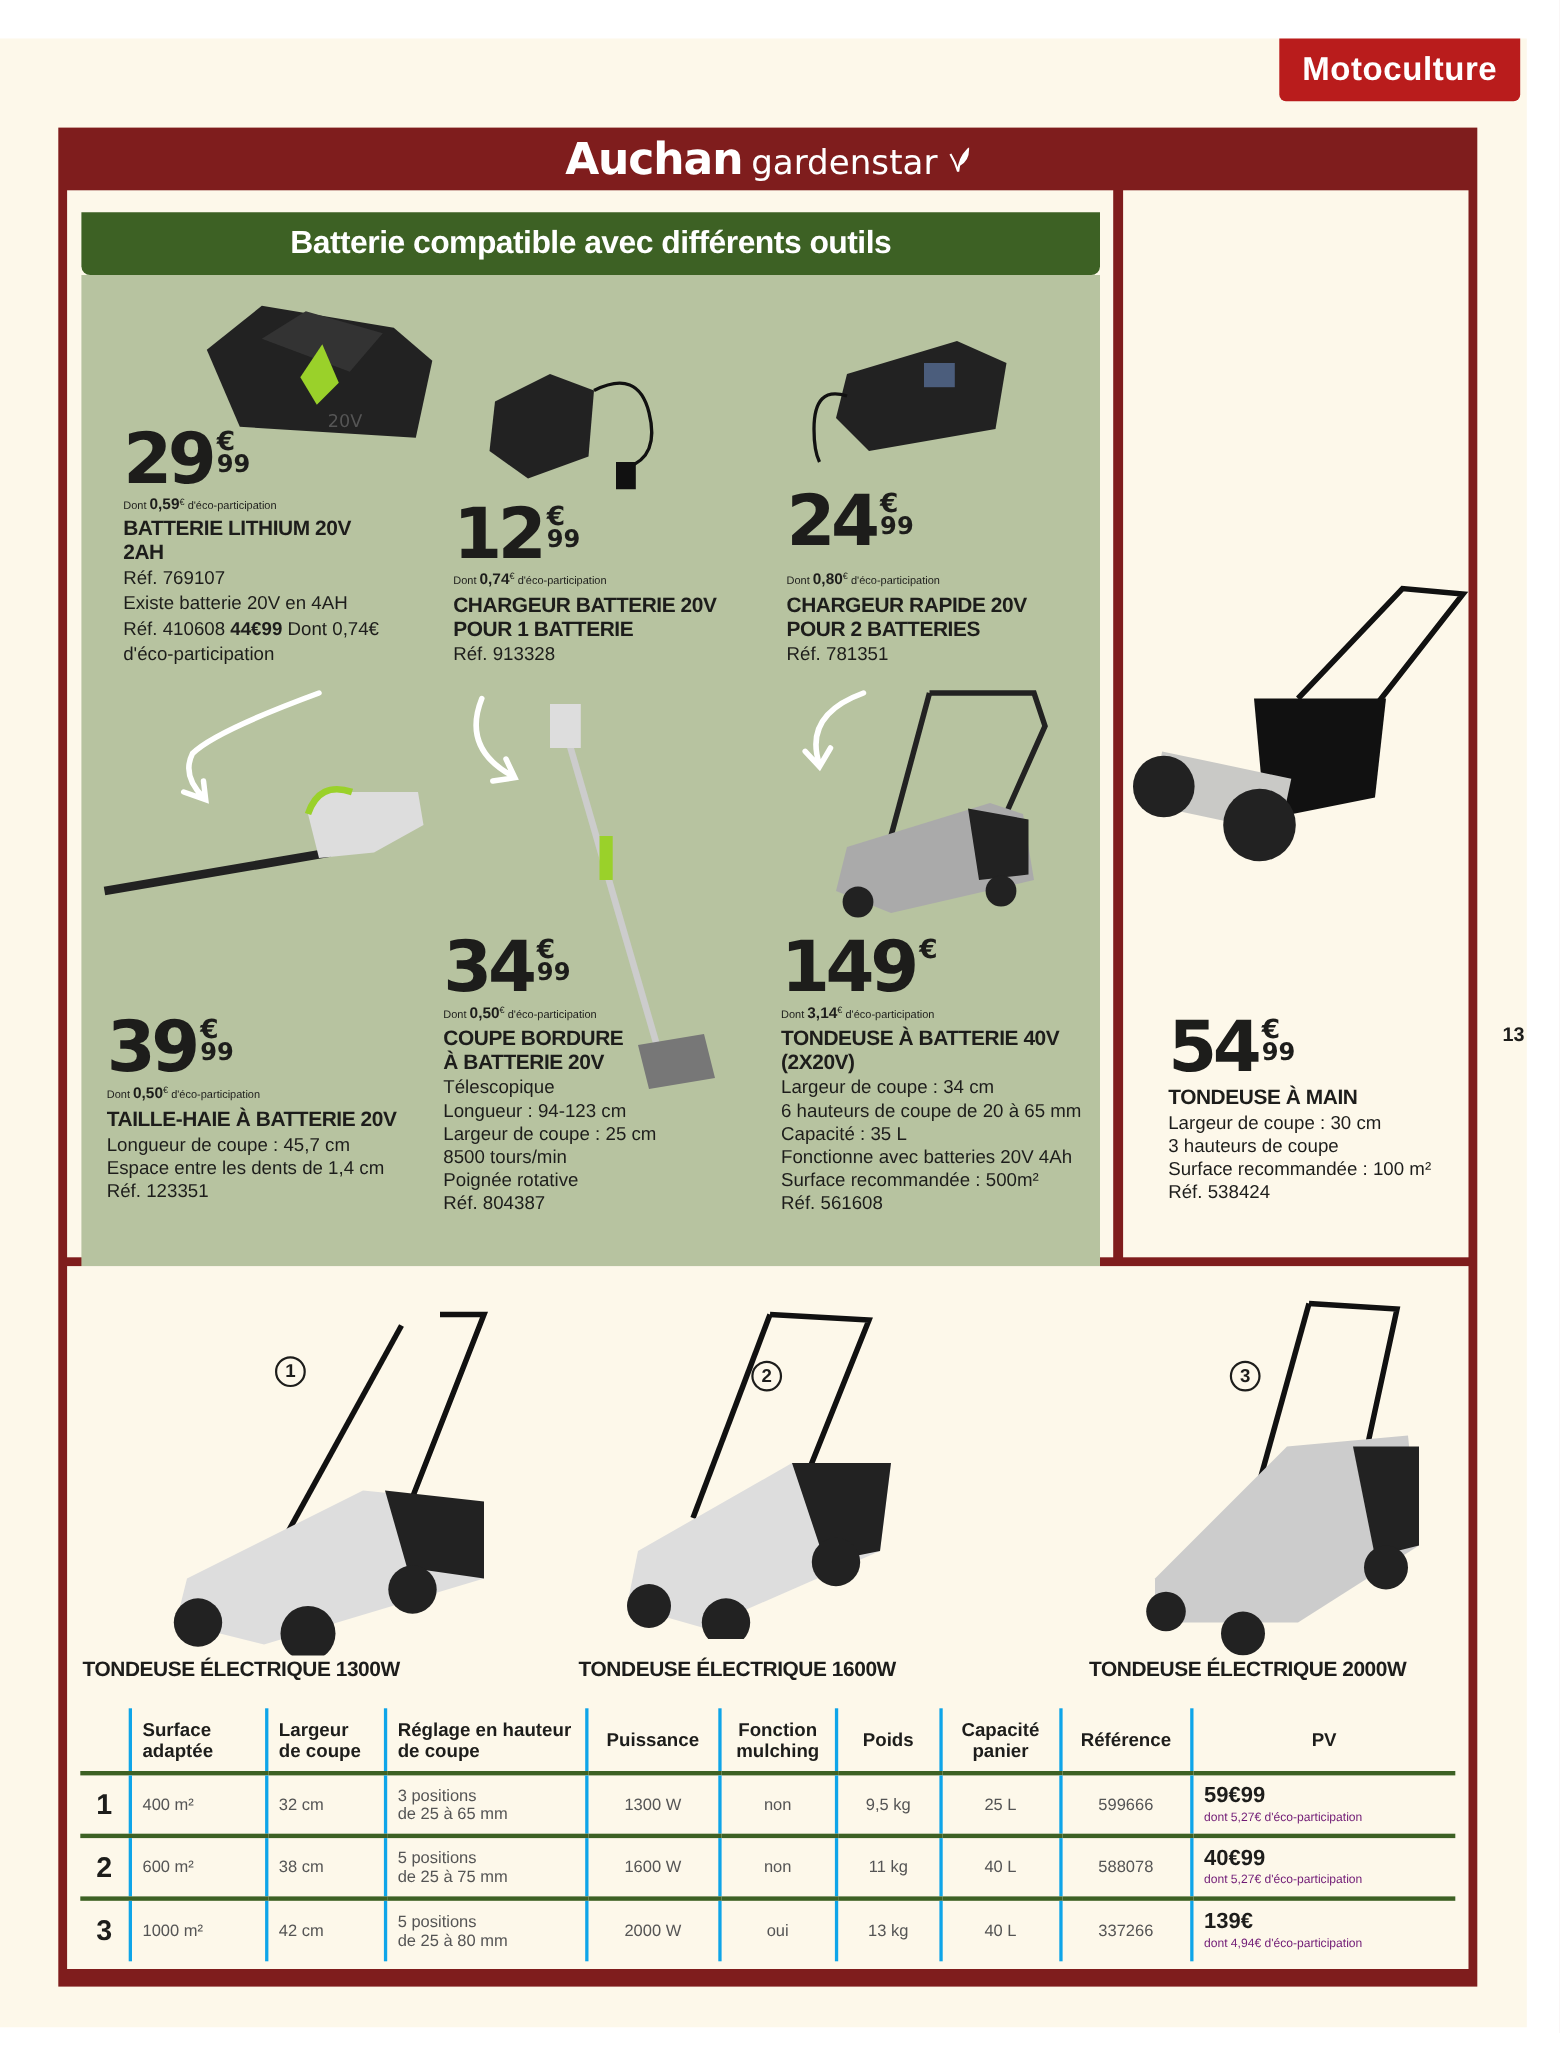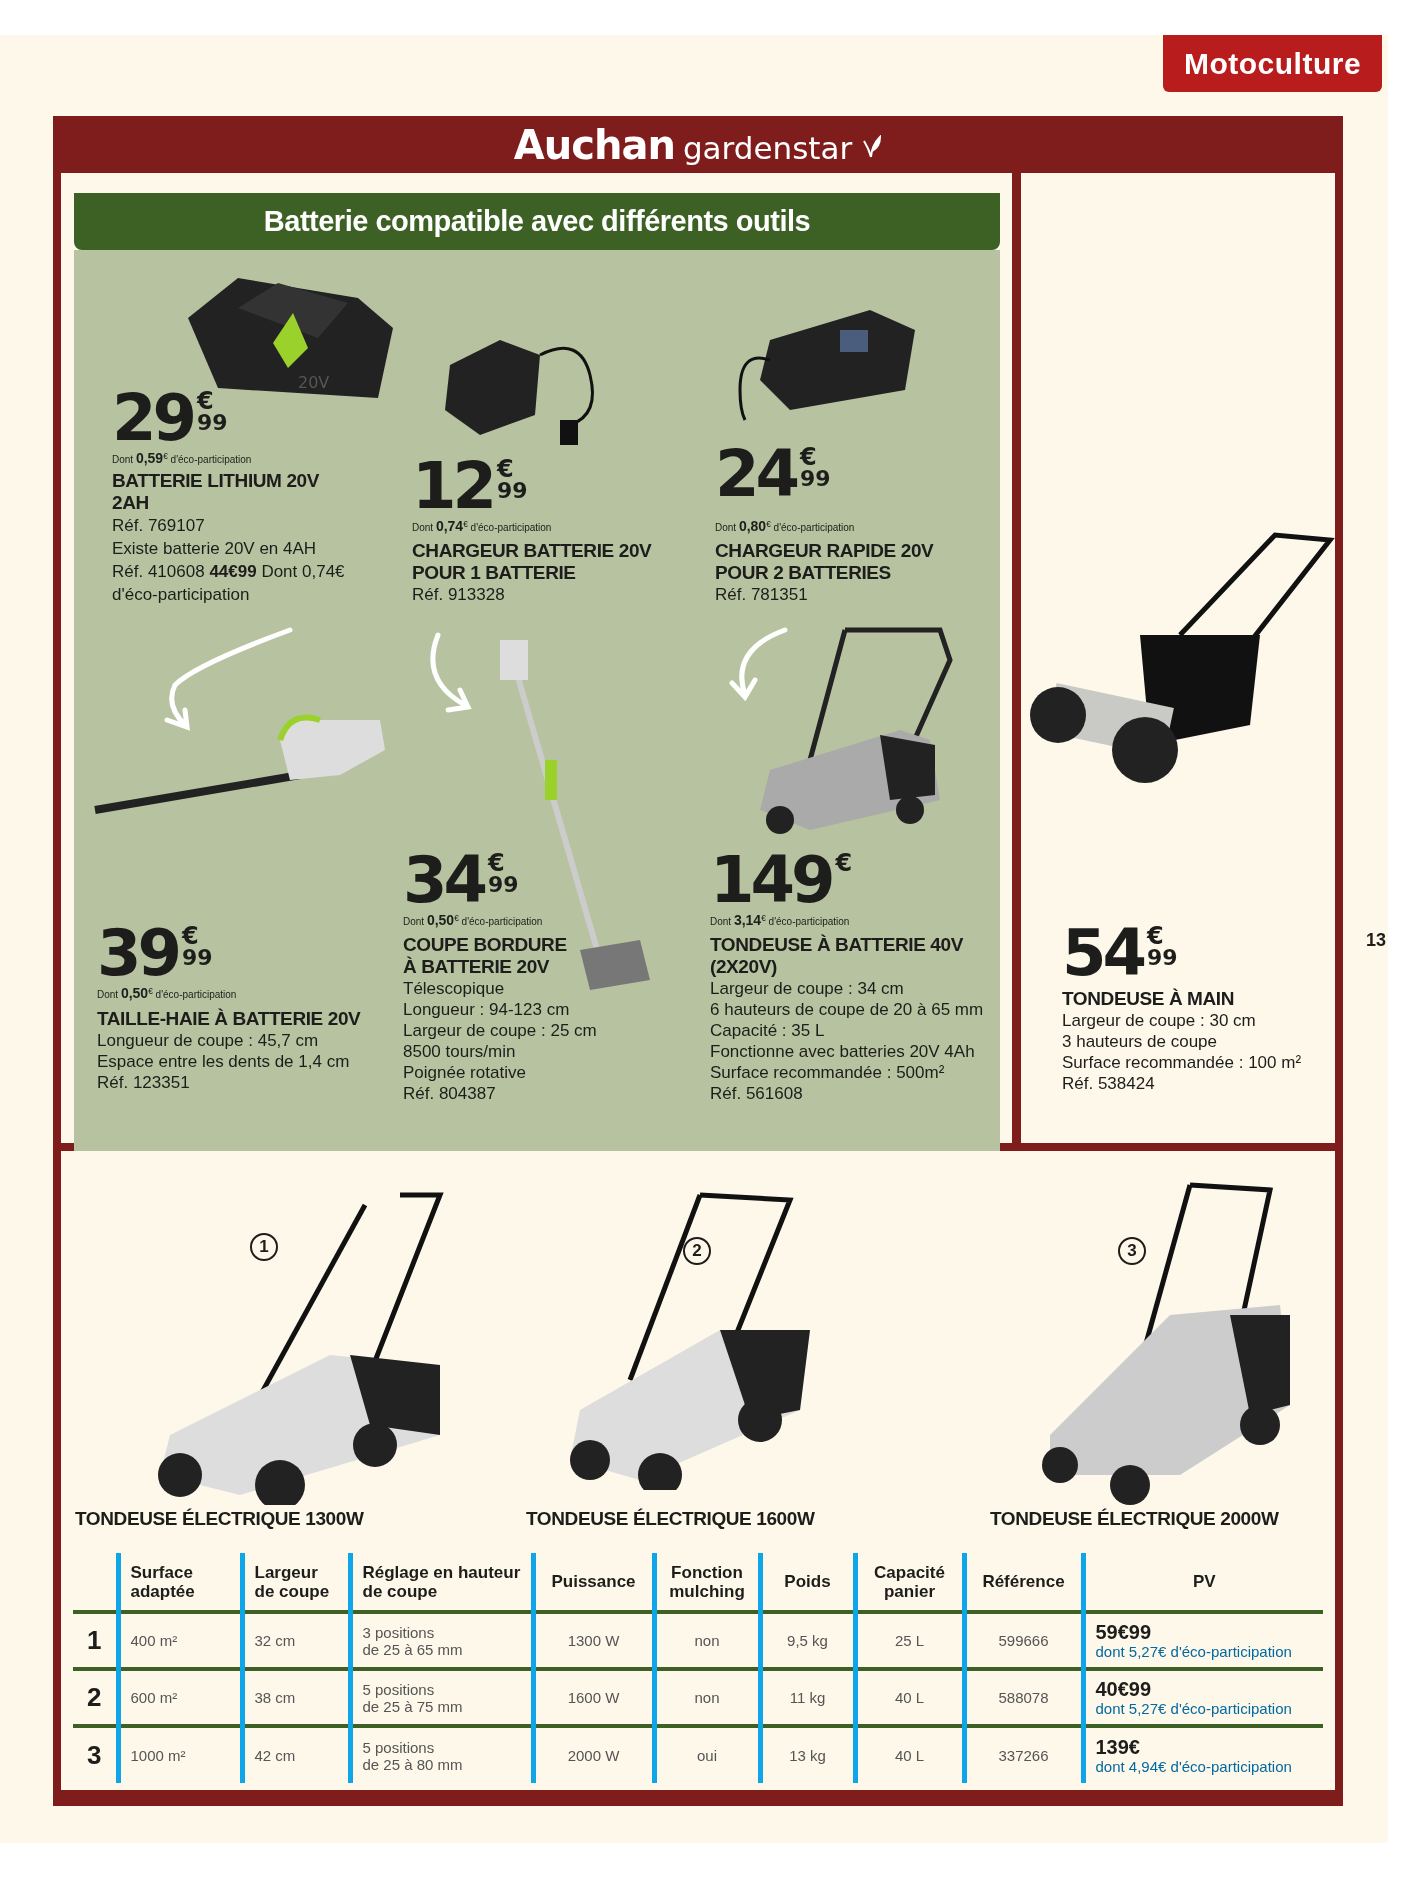--- a/index.html
+++ b/index.html
@@ -45,25 +45,25 @@
 
   .mower-title { position: absolute; font-weight: bold; font-size: 19px; letter-spacing: -0.4px; color: #1d1d1b; white-space: nowrap; }
   .num-marker { position: absolute; width: 28px; height: 28px; border: 2px solid #1d1d1b; border-radius: 50%; font-weight: bold;
     font-size: 17px; display: flex; align-items: center; justify-content: center; background: #fdf8ea; }
 
   table.specs { position: absolute; left: 73px; top: 1553px; border-collapse: collapse; font-size: 15px; color: #555; }
   table.specs th { color: #1d1d1b; font-size: 17px; font-weight: bold; line-height: 19px; height: 59px; text-align: center; vertical-align: middle; padding: 0 6px; }
   table.specs th.left { text-align: left; padding-left: 10px; }
   table.specs td { height: 57px; vertical-align: middle; text-align: center; padding: 0 6px; border-top: 4px solid #3d6124; }
   table.specs td.left { text-align: left; padding-left: 10px; }
-  table.specs .vline { border-left: 5px solid #0ea5e9; }
+  table.specs .vline { border-left: 3px solid #0ea5e9; }
   table.specs td.rownum { font-size: 26px; font-weight: bold; color: #1d1d1b; width: 45px; }
   table.specs td.pv { text-align: left; padding-left: 10px; }
   .pv-price { font-weight: bold; font-size: 20px; color: #1d1d1b; line-height: 22px; }
-  .pv-eco { font-size: 15px; color: #0369a1; line-height: 18px; white-space: nowrap; }
+  .pv-eco { font-size: 11px; color: #701a75; line-height: 18px; white-space: nowrap; }
   .cell-2l { line-height: 17px; }
 </style>
 </head>
 <body>
 
 <div class="page"></div>
 
 <div class="section-badge">Motoculture</div>
 
 <div class="frame">

